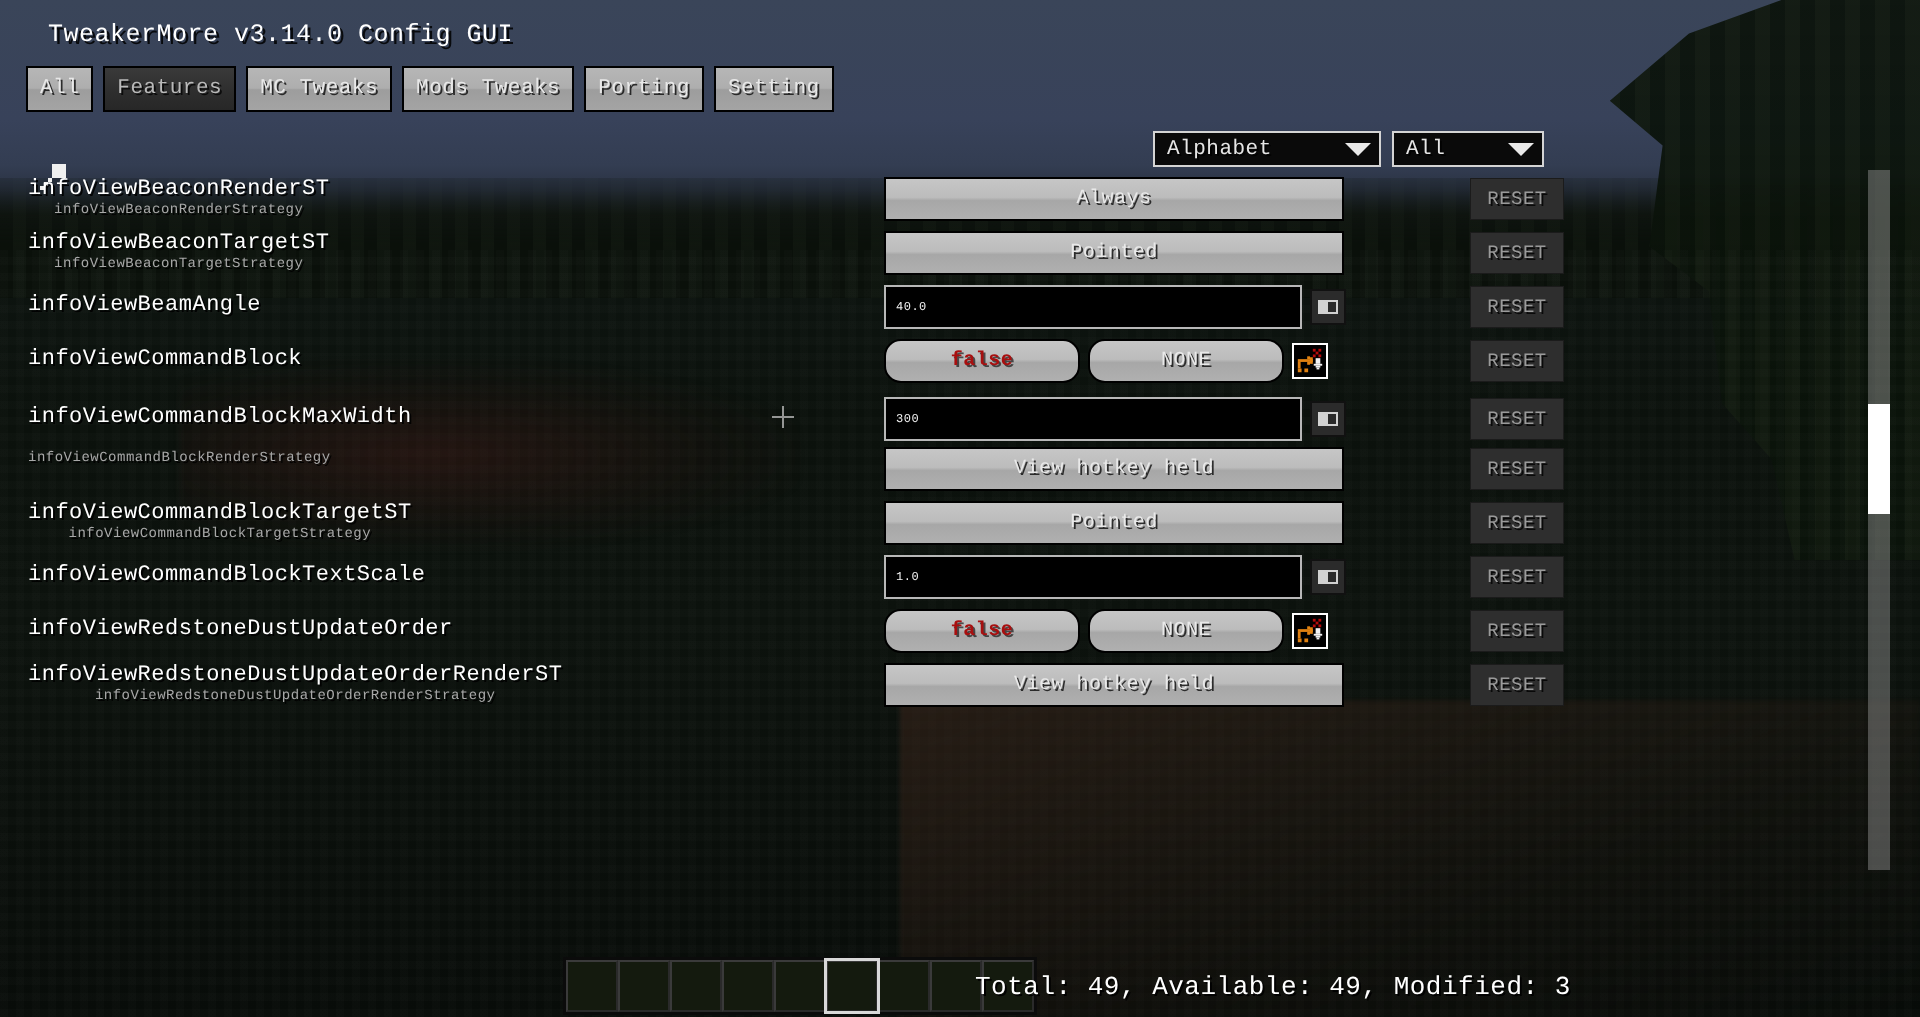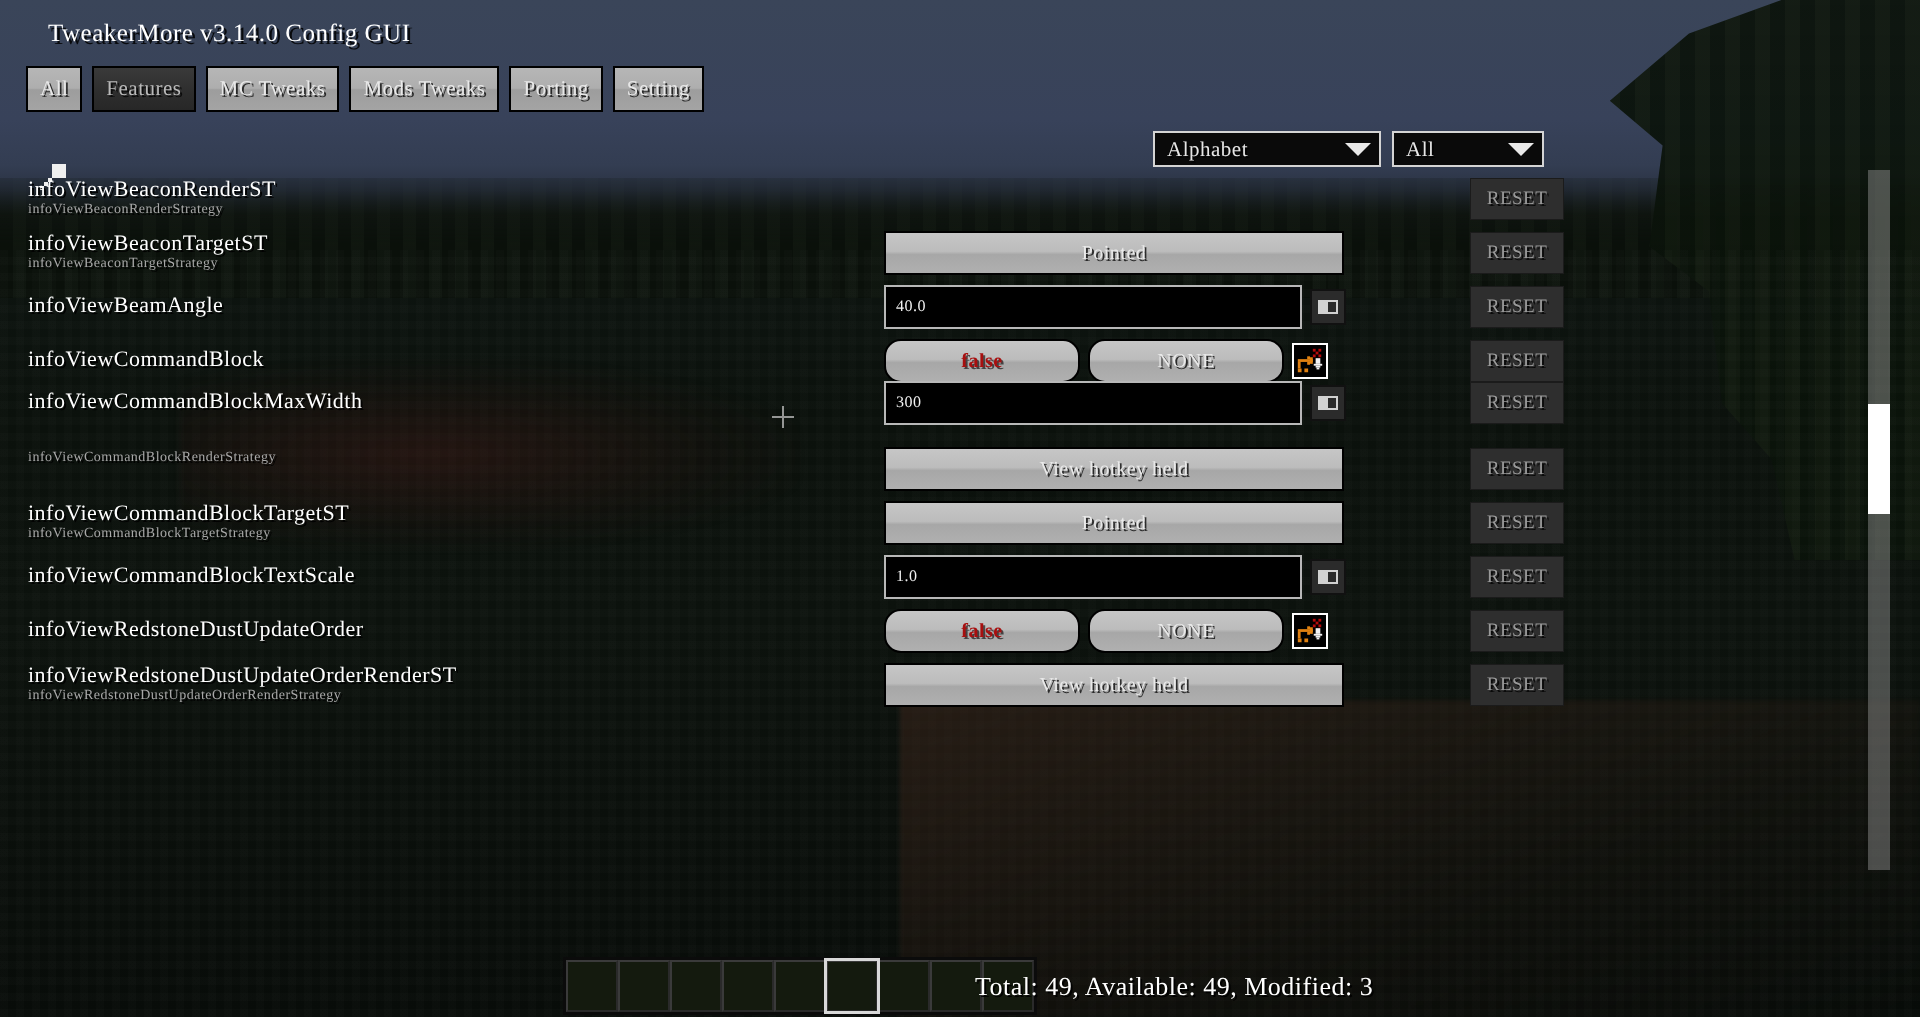--- a/index.html
+++ b/index.html
@@ -97,24 +97,25 @@
   #crosshair::before, #crosshair::after {
     content: ""; position: absolute; background: #c9c9c9;
   }
   #crosshair::before { left: 50%; top: 0; width: 2px; height: 22px; margin-left: -1px; }
   #crosshair::after  { top: 50%; left: 0; height: 2px; width: 22px; margin-top: -1px; }
 
   
   #gui { position: absolute; inset: 0; }
 
   .mctext {
-    font-family: Liberation Serif, serif;
+    font-family: Liberation Mono, monospace;
     letter-spacing: .5px;
     -webkit-font-smoothing: none;
     text-rendering: geometricPrecision;
+    text-align: center;
   }
 
   #title {
     position: absolute;
     left: 48px; top: 20px;
     font-size: 25px;
     color: #ffffff;
     text-shadow: 3px 3px 0 rgba(0,0,0,.85);
     white-space: nowrap;
   }
@@ -238,21 +239,21 @@
     white-space: nowrap;
   }
   .mcbtn.wide { width: 460px; }
   .mcbtn.half { width: 196px; border-radius: 17px; }
   .mcbtn.bool-false { color: #a80f0f; font-weight: bold; text-shadow: 2px 2px 0 rgba(0,0,0,.6); }
 
   .mcfield {
     border: 2px solid #b8b8b8;
     background: #000;
     color: #f2f2f2;
-    font-size: 16px;
+    font-size: 12px;
     height: 44px;
     width: 418px;
     display: flex;
     align-items: center;
     padding-left: 10px;
     cursor: text;
     text-shadow: 2px 2px 0 rgba(0,0,0,.9);
   }
 
   .iconbtn {
@@ -389,20 +390,23 @@
     <div id="dd-filter" class="dropdown">
       <span class="dd-label mctext">All</span>
       <span class="caret"></span>
     </div>
 
     <div id="list">
         <div class="row" style="top: 0px;">
           <div class="row-label" style="top: 6px;">
             <span class="lbl-main mctext">infoViewBeaconRenderST</span>
             <span class="lbl-sub mctext">infoViewBeaconRenderStrategy</span>
+          </div>
+          <div class="widgets" style="top: 5px;">
+            <div class="mcbtn wide mctext">Always</div>
           </div>
           <div class="reset-btn mctext" style="top: 6px; left: 1470px;">RESET</div>
         </div>
         <div class="row" style="top: 54px;">
           <div class="row-label" style="top: 6px;">
             <span class="lbl-main mctext">infoViewBeaconTargetST</span>
             <span class="lbl-sub mctext">infoViewBeaconTargetStrategy</span>
           </div>
           <div class="widgets" style="top: 5px;">
             <div class="mcbtn wide mctext">Pointed</div>
@@ -447,21 +451,21 @@
                 <rect x="10" y="24" width="4" height="4" fill="#e08010"></rect>
                 <rect x="22" y="13" width="5" height="6" fill="#f2f2f2"></rect>
                 <rect x="20" y="19" width="9" height="2" fill="#f2f2f2"></rect>
                 <rect x="22" y="21" width="5" height="2" fill="#f2f2f2"></rect>
                 <rect x="23" y="23" width="3" height="2" fill="#f2f2f2"></rect>
               </svg>
             </div>
           </div>
           <div class="reset-btn mctext" style="top: 6px; left: 1470px;">RESET</div>
         </div>
-        <div class="row" style="top: 204px;">
+        <div class="row" style="top: 220px;">
           <div class="row-label" style="top: 14px;">
             <span class="lbl-main mctext">infoViewCommandBlockMaxWidth</span>
           </div>
           <div class="widgets" style="top: 5px;">
             <div class="mcfield mctext">300</div>
             <div class="iconbtn">
               <div class="glyph-slider">
                 <i></i>
                 <i></i>
               </div>

